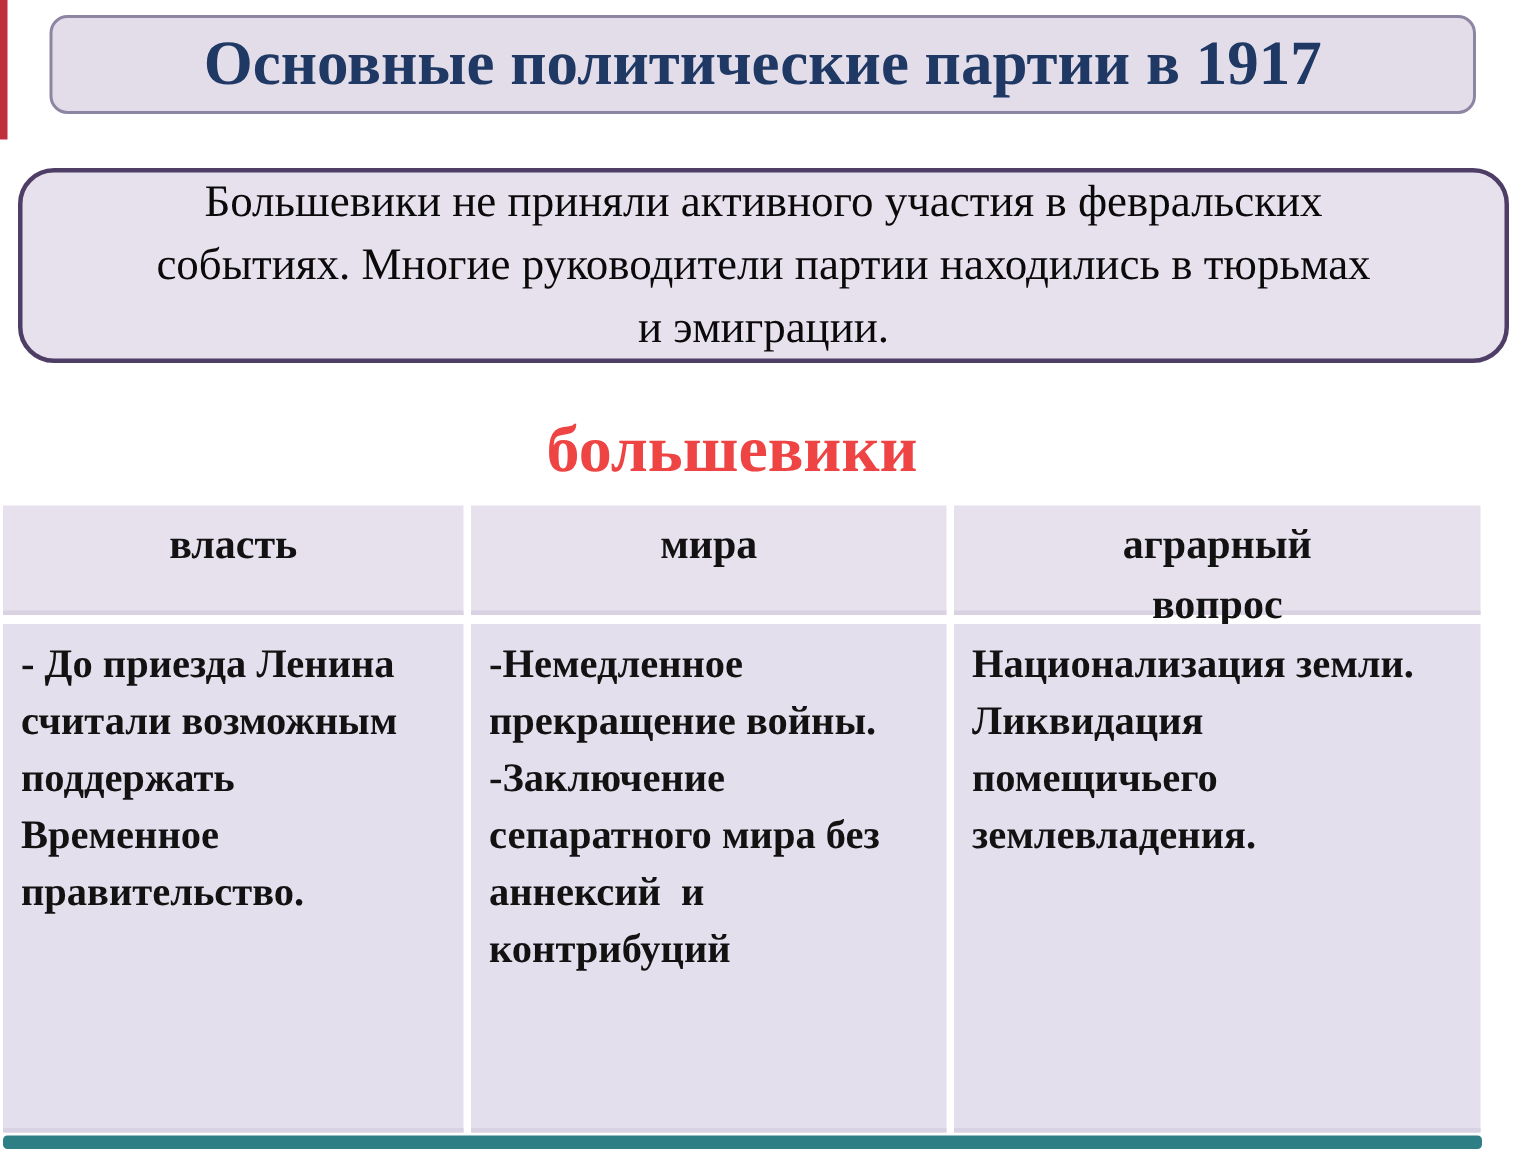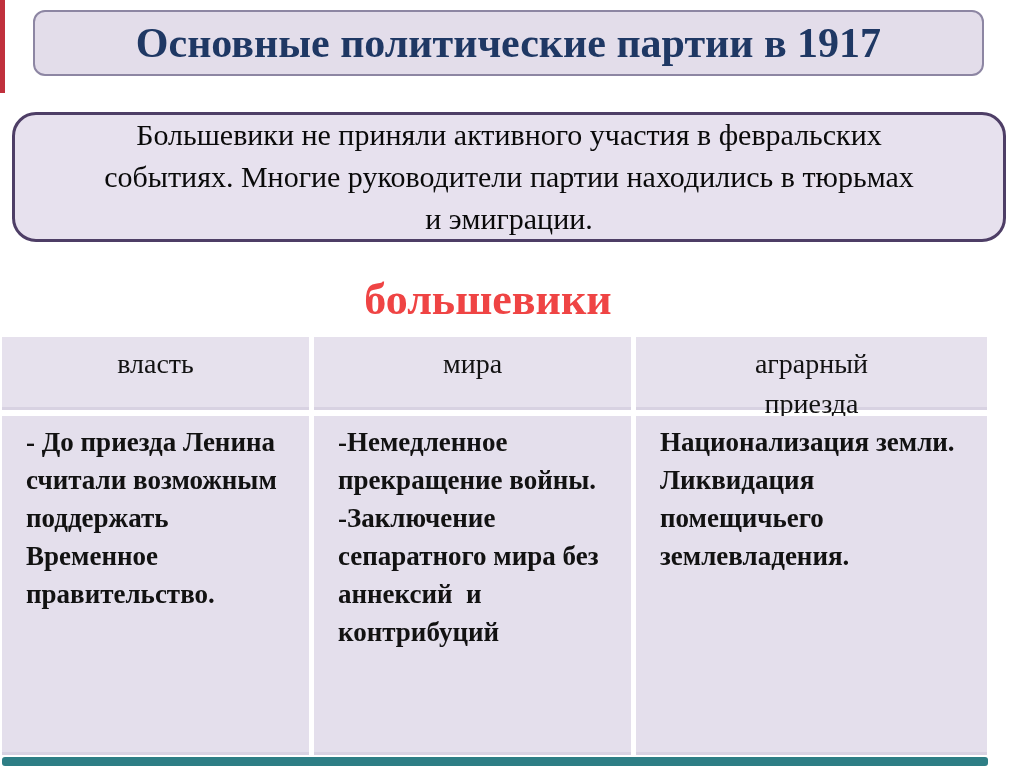--- a/index.html
+++ b/index.html
@@ -69,35 +69,35 @@
     width: 985px;
     display: grid;
     grid-template-columns: 307px 317px 351px;
     grid-template-rows: 73px 339px;
     column-gap: 5px;
     row-gap: 6px;
   }
   .th {
     background: #e6e1ed;
     text-align: center;
-    font-weight: normal;
+    font-weight: bold;
     font-size: 28px;
     line-height: 40px;
     padding-top: 7px;
     color: #121212;
     white-space: pre-wrap;
     box-shadow: inset 0 -3px 0 #d8d2e2;
     box-sizing: border-box;
   }
   .td {
     background: #e4dfec;
     font-weight: bold;
     font-size: 27px;
     line-height: 38px;
-    padding: 7px 24px;
+    padding: 7px 12px;
     color: #121212;
     text-align: left;
     white-space: pre-wrap;
     box-shadow: inset 0 -3px 0 #d8d2e2;
     box-sizing: border-box;
   }
 
   .footer-bar {
     position: absolute;
     left: 2px; top: 757px;
@@ -120,21 +120,21 @@
 событиях. Многие руководители партии находились в тюрьмах
 и эмиграции.</div>
 </div>
 
 <div class="section-heading">большевики</div>
 
 <div class="party-table">
   <div class="th">власть</div>
   <div class="th">мира</div>
   <div class="th">аграрный
-приезда</div>
+вопрос</div>
   <div class="td">- До приезда Ленина
 считали возможным
 поддержать
 Временное
 правительство.</div>
   <div class="td">-Немедленное
 прекращение войны.
 -Заключение
 сепаратного мира без
 аннексий  и

